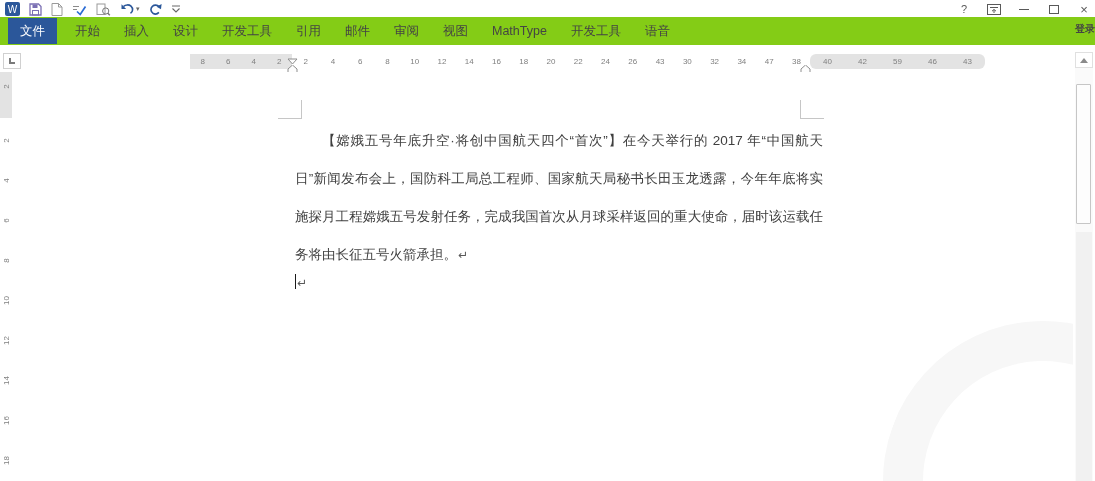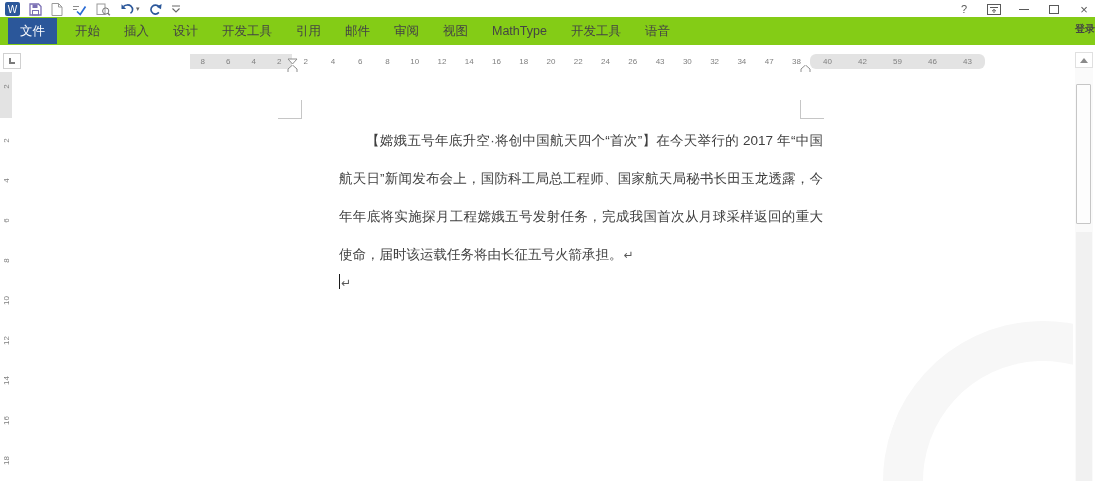--- a/index.html
+++ b/index.html
@@ -43,21 +43,21 @@
   #vruler-white { position:absolute; left:0; top:118px; width:12px; height:363px; background:#fff; }
   .vnum { position:absolute; font-size:8px; color:#808080; transform:rotate(-90deg); width:12px; text-align:center; }
 
   
   #canvas { position:absolute; left:13px; top:72px; width:1060px; height:409px; background:#fff; overflow:hidden; }
   .cornermark { position:absolute; width:24px; height:19px; }
   #corner-tl { left:265px; top:28px; border-right:1px solid #c6c6c6; border-bottom:1px solid #c6c6c6; }
   #corner-tr { left:787px; top:28px; border-left:1px solid #c6c6c6; border-bottom:1px solid #c6c6c6; }
   #textarea { position:absolute; left:282px; top:50px; width:528px; color:#3f3f3f;
               font-size:13.5px; line-height:38px; text-align:justify; }
-  .para { text-align:justify;margin-left:44px; }
+  .para { text-align:justify; }
   .para.indent { text-indent:2em; }
   .para.empty { line-height:18px; }
   .wavy { text-decoration-line:underline; text-decoration-style:wavy; text-decoration-color:#3f6fd8;
           text-decoration-thickness:1px; text-underline-offset:4px; }
   .pmark { color:#595959; font-size:12px; margin-left:1px; }
   .cursor { display:inline-block; width:1px; height:15px; background:#1a1a1a; vertical-align:-2px; }
   #swoosh { position:absolute; right:-130px; bottom:-160px; width:320px; height:320px; border-radius:50%;
             border:40px solid #f7f7f7; transform:rotate(20deg); border-color:#f7f7f7 transparent transparent #f7f7f7; }
 
   

